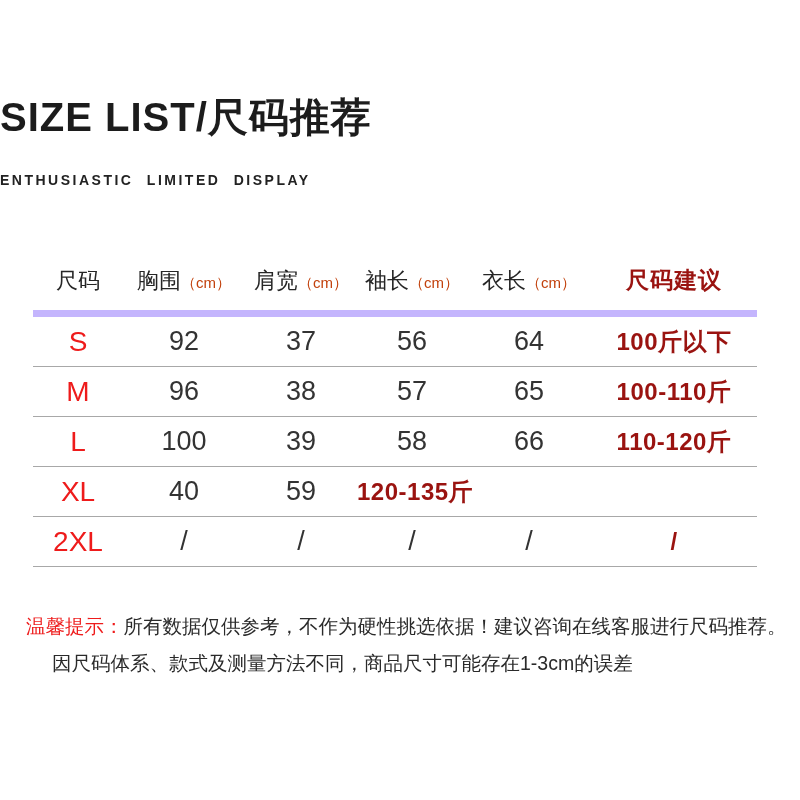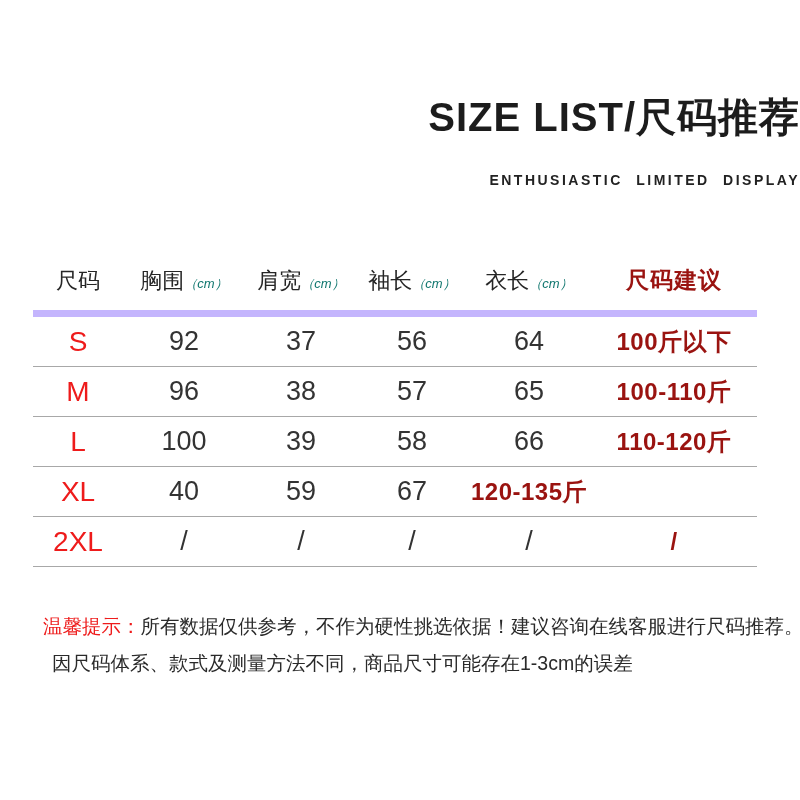--- a/index.html
+++ b/index.html
@@ -6,21 +6,21 @@
   html, body { background: #ffffff; }
   body {
     width: 800px; height: 800px;
     font-family: "Liberation Sans", "DejaVu Sans", sans-serif;
     color: #2f2f2f;
     overflow: hidden;
   }
   .page { width: 800px; height: 800px; position: relative; background: #fff; }
 
   
-  .title-block { padding-top: 96px; text-align: right; }
+  .title-block { padding-top: 96px; text-align: left; }
   .page-title {
     font-size: 40px;
     font-weight: 600;
     letter-spacing: 1px;
     color: #1c1c1c;
     line-height: 1.05;
     white-space: nowrap;
   }
   .page-subtitle {
     margin-top: 34px;
@@ -39,32 +39,32 @@
   }
   .trow, .thead {
     display: grid;
     grid-template-columns: 90px 122px 112px 110px 124px 1fr;
     align-items: center;
   }
   .thead { height: 66px; border-bottom: 7px solid #c4b5fd; }
   .trow { height: 50px; border-bottom: 1px solid #a8a8a8; }
   .c { text-align: center; white-space: nowrap; }
   .th-label { font-size: 22px; color: #262626; }
-  .th-unit  { font-size: 13px; color: #0f766e; font-style: italic; }
+  .th-unit  { font-size: 15px; color: #c2410c; }
   .th-sug   { font-size: 23px; font-weight: 700; color: #9a1310; letter-spacing: 1px; }
   .c-size { font-size: 28px; color: #ee1b1b; }
   .c-num  { font-size: 27px; color: #333333; font-weight: 400; }
   .c-sug  { font-size: 24px; color: #9a1310; font-weight: 700; letter-spacing: 0.5px; }
 
   
   .note { margin-top: 40px; }
   .note-line1 {
     display: flex;
     justify-content: flex-start;
-    padding-left: 43px;
+    padding-left: 26px;
     line-height: 38px;
     font-size: 19.5px;
     white-space: nowrap;
   }
   .note-label { color: #ee1b1b; }
   .note-text  { color: #2a2a2a; }
   .note-line2 {
     line-height: 36px;
     font-size: 19.5px;
     color: #2a2a2a;
@@ -130,21 +130,20 @@
       <div class="c c-num">39</div>
       <div class="c c-num">58</div>
       <div class="c c-num">66</div>
       <div class="c c-sug">110-120斤</div>
     </div>
 
     <div class="trow">
       <div class="c c-size">XL</div>
       <div class="c c-num">40</div>
       <div class="c c-num">59</div>
-      <div class="c c-num">67</div>
       <div class="c c-sug">120-135斤</div>
     </div>
 
     <div class="trow">
       <div class="c c-size">2XL</div>
       <div class="c c-num">/</div>
       <div class="c c-num">/</div>
       <div class="c c-num">/</div>
       <div class="c c-num">/</div>
       <div class="c c-sug">/</div>

